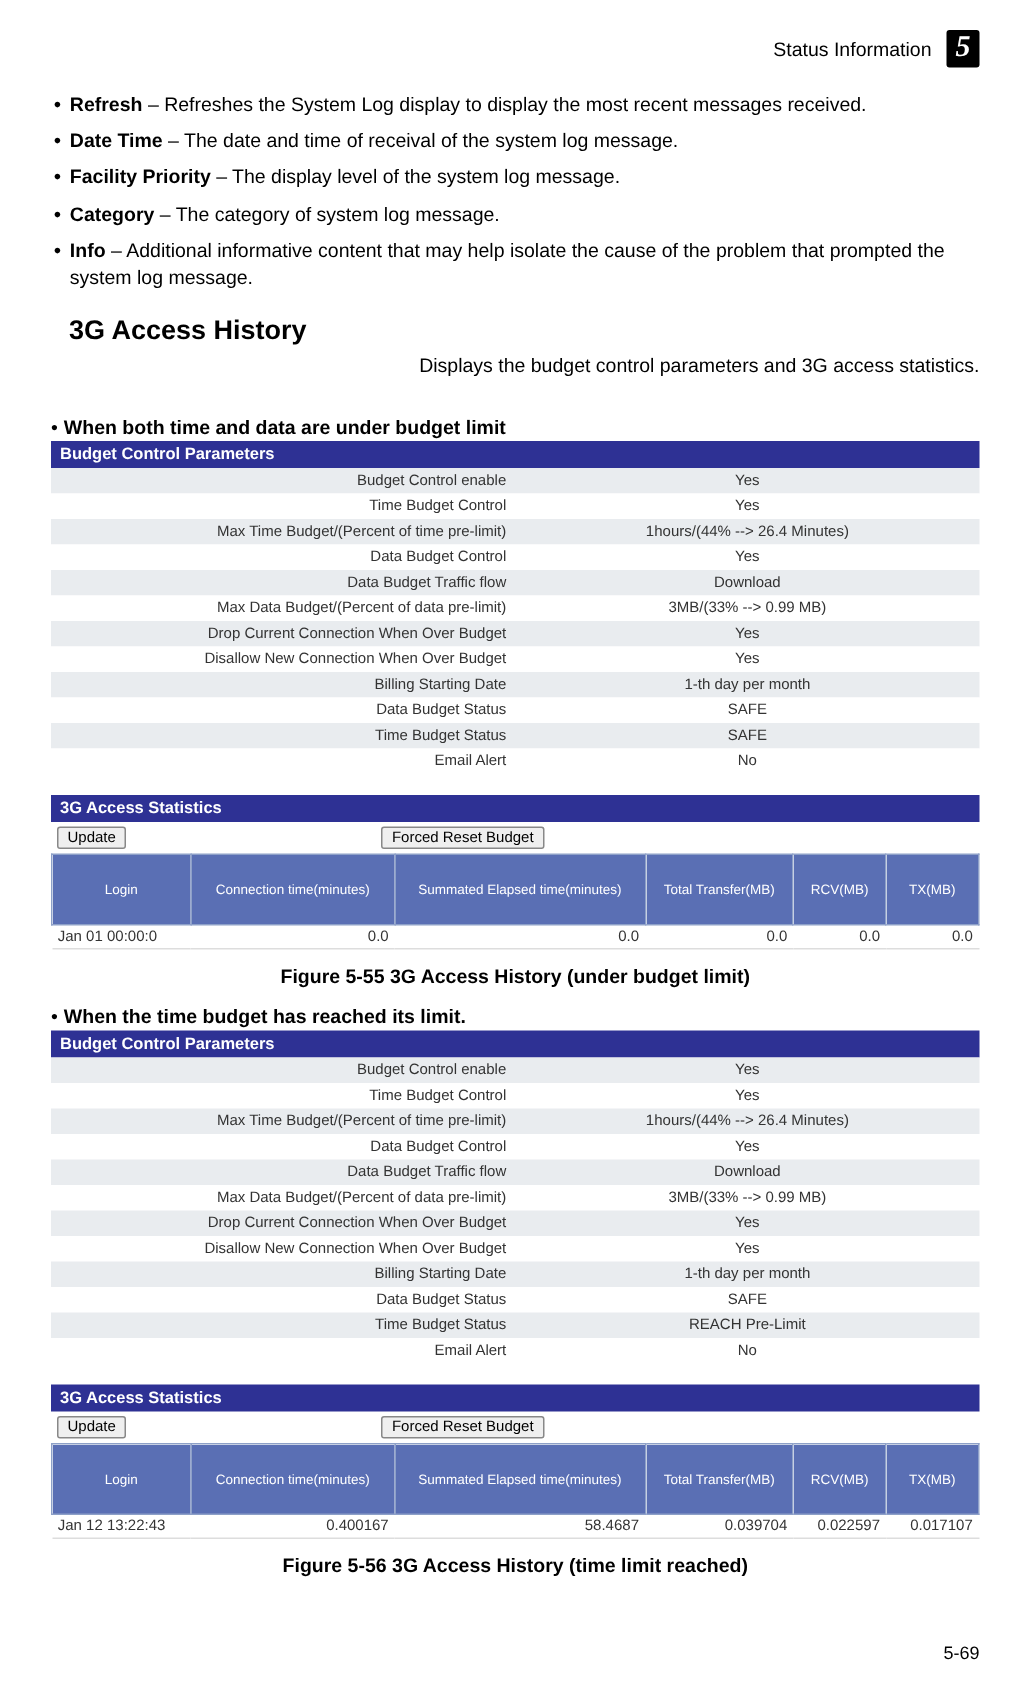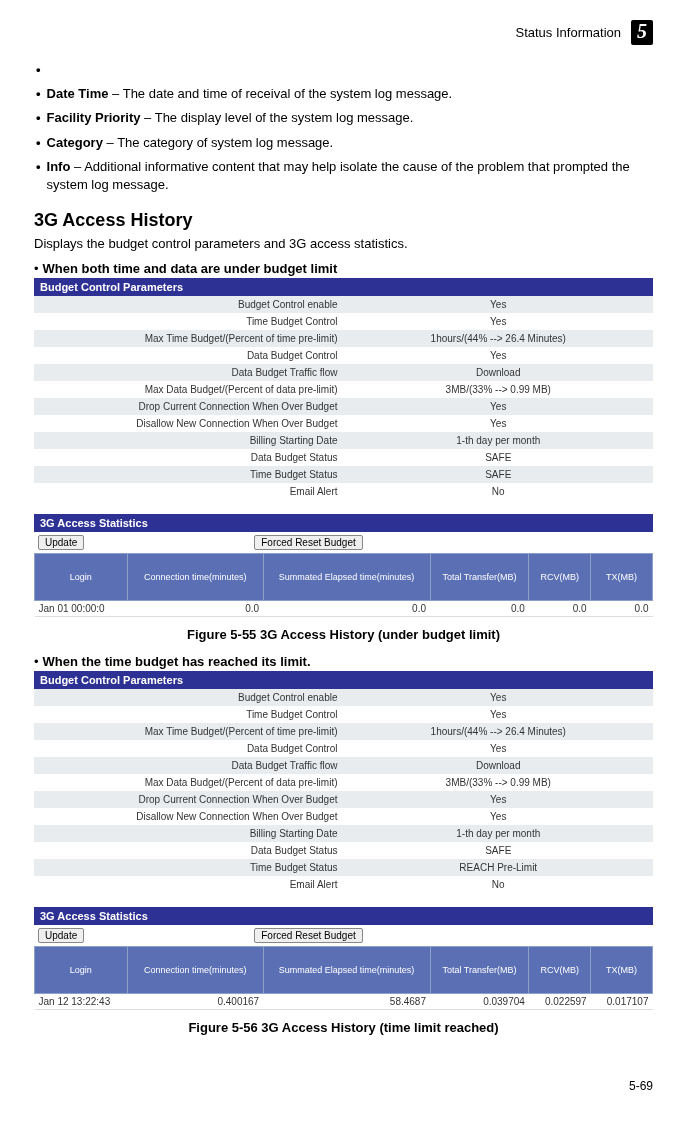--- a/index.html
+++ b/index.html
@@ -43,25 +43,26 @@
   }
   .bullet-dot {
     font-weight: bold;
     margin-right: 6px;
     margin-left: 2px;
   }
   .bullet-text b { font-weight: bold; }
   h2.section {
     font-size: 18px;
     font-weight: bold;
-    margin: 16px 0 4px 0;
+    margin: 16px 0 4px 12px;
   }
   .para {
-    margin: 4px 0 8px 0;
+    margin: 4px 0 24px 0;
     line-height: 1.4;
+    text-align: right;
   }
   .scenario {
     font-weight: bold;
     margin: 6px 0 2px 0;
   }
   .scenario .dot {
     font-weight: normal;
     margin-right: 4px;
   }
   .sc-wrapper {
@@ -140,20 +141,21 @@
 <body>
 
 <div class="header-bar">
   <span class="header-text">Status Information</span>
   <span class="chapter-tab">5</span>
 </div>
 
 <div class="bullet-list">
   <div class="bullet-item">
     <span class="bullet-dot">•</span>
+    <span class="bullet-text"><b>Refresh</b><span> – Refreshes the System Log display to display the most recent messages received.</span></span>
   </div>
   <div class="bullet-item">
     <span class="bullet-dot">•</span>
     <span class="bullet-text"><b>Date Time</b><span> – The date and time of receival of the system log message.</span></span>
   </div>
   <div class="bullet-item">
     <span class="bullet-dot">•</span>
     <span class="bullet-text"><b>Facility Priority</b><span> – The display level of the system log message.</span></span>
   </div>
   <div class="bullet-item">

